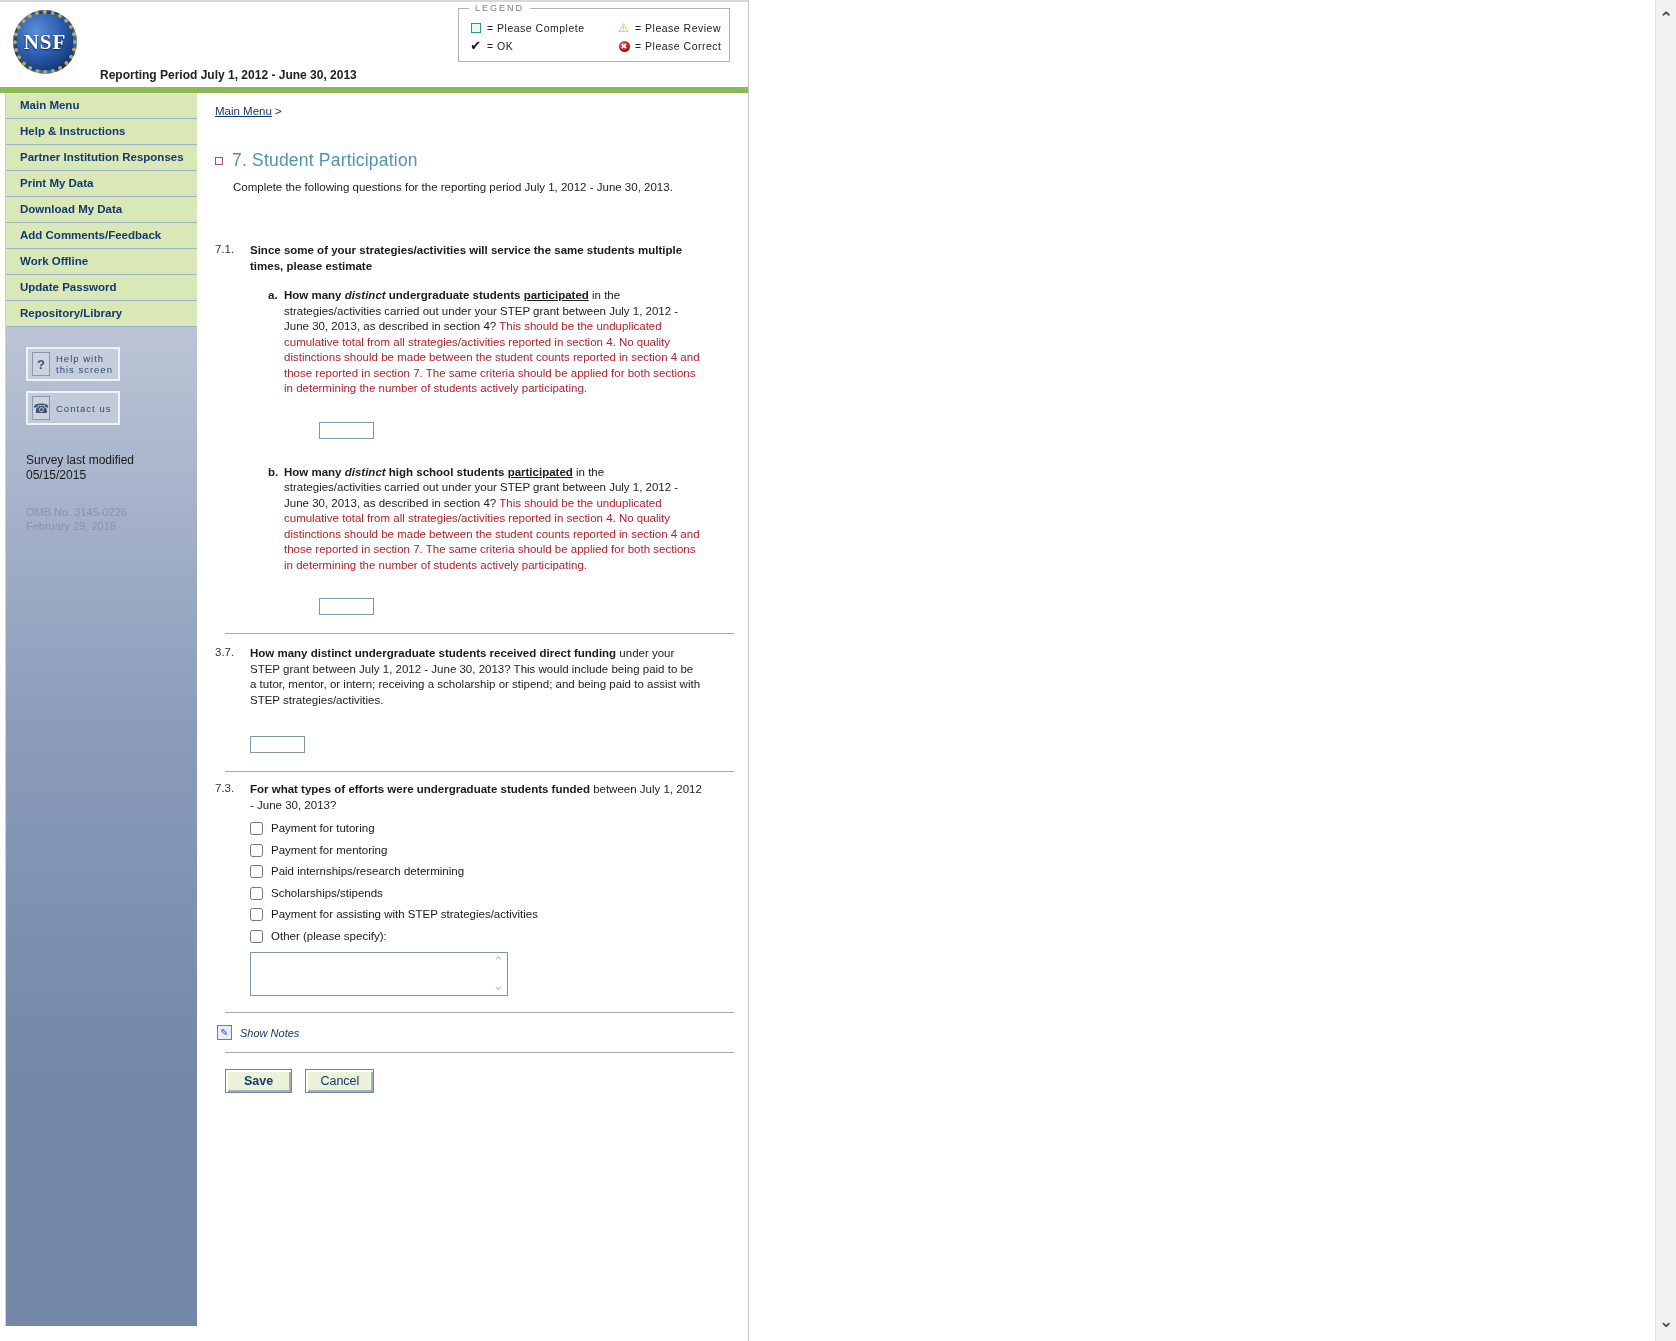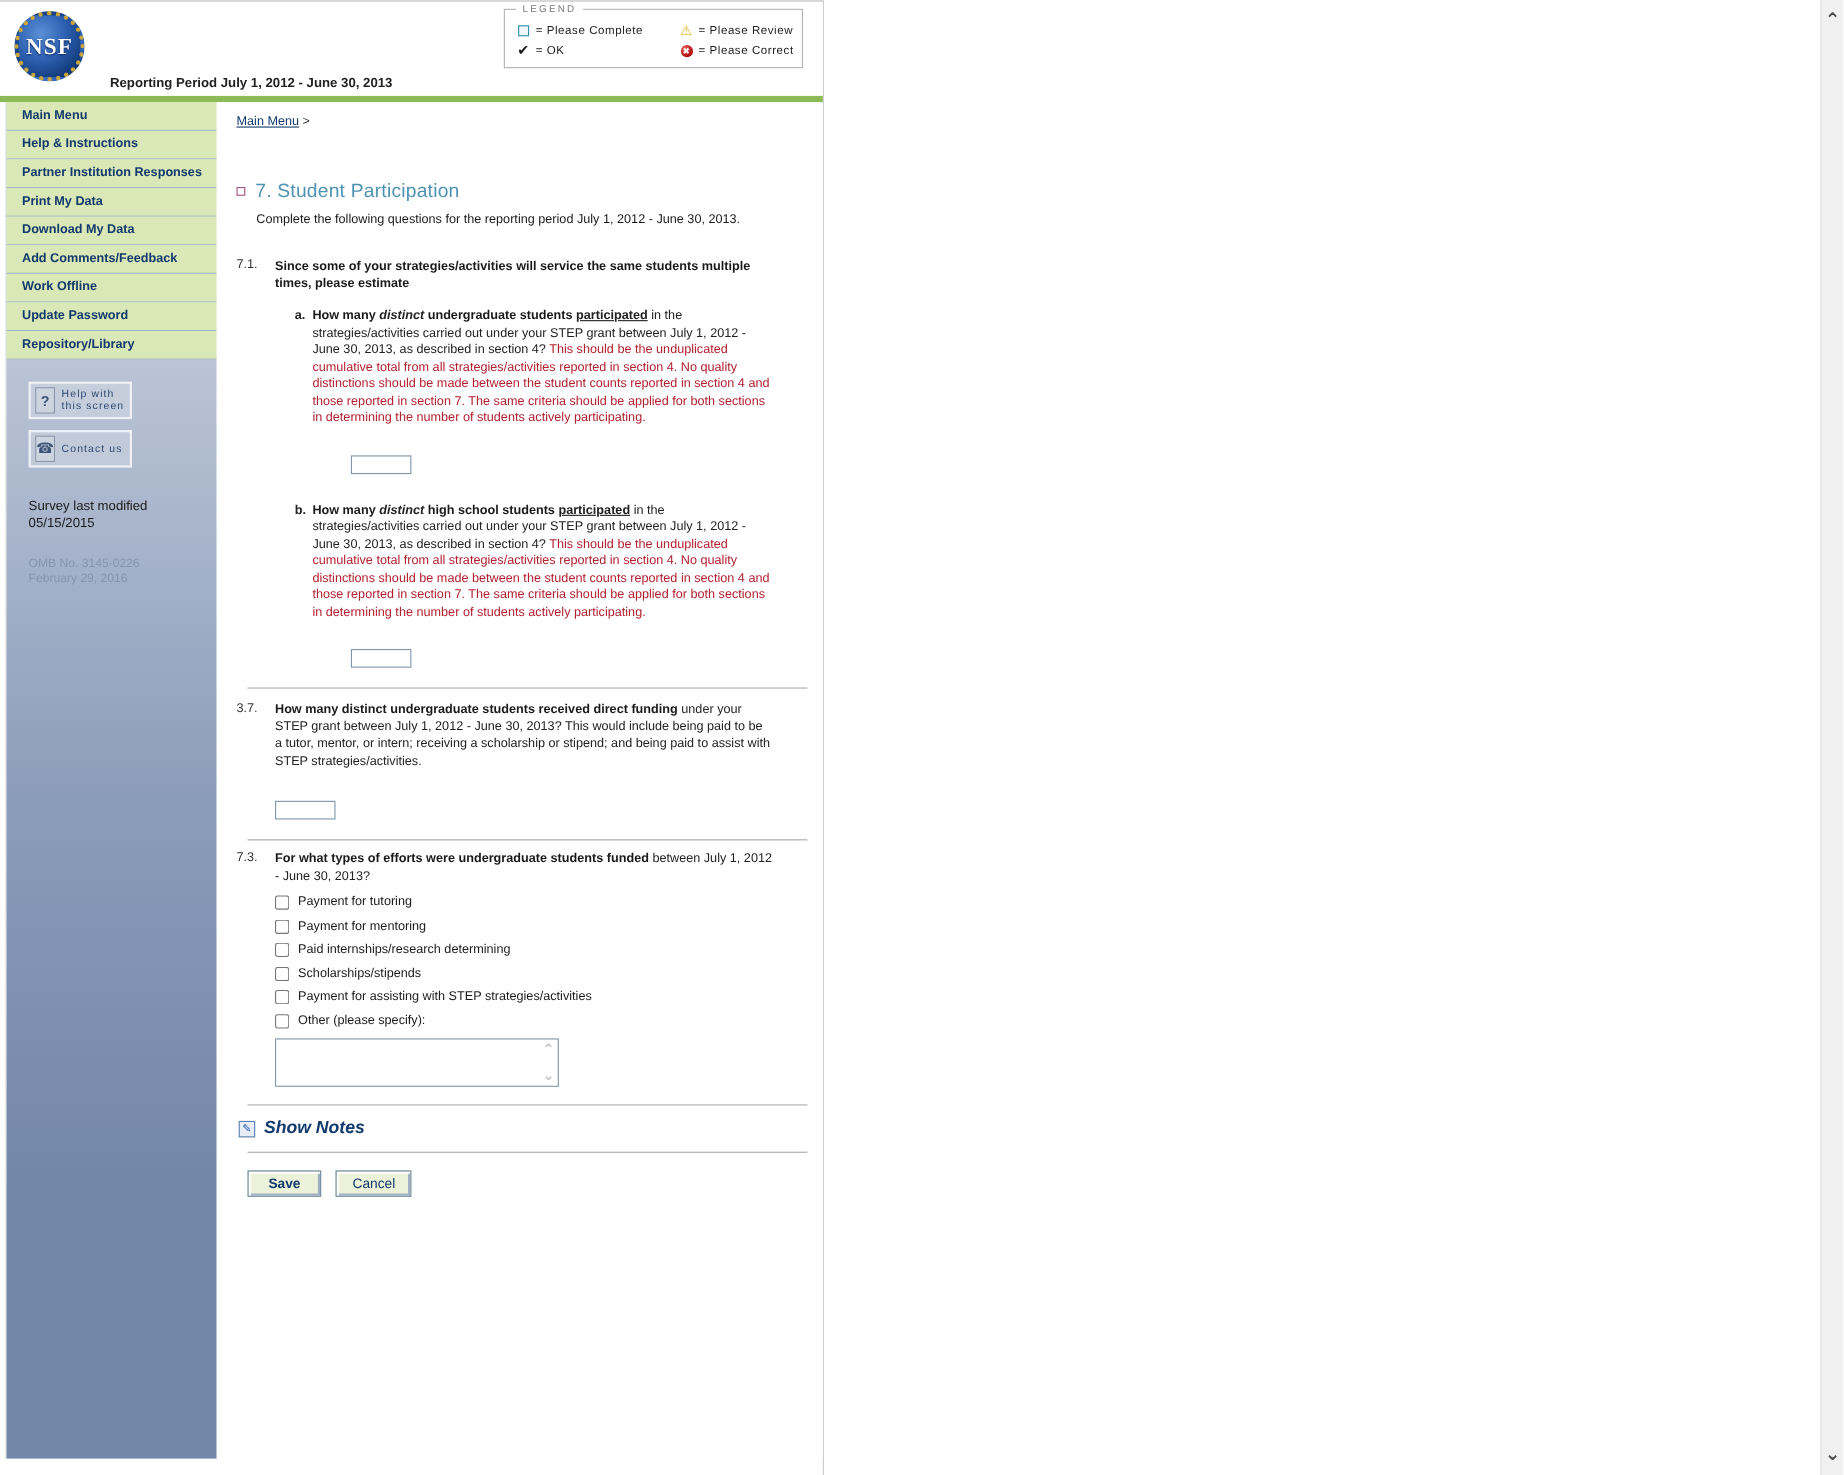--- a/index.html
+++ b/index.html
@@ -72,26 +72,26 @@
   .side-btn .sb-label { font-size:9.5px; letter-spacing:1px; color:#2f4a74; line-height:11px; }
   .survey-modified { margin:28px 0 0 20px; font-size:12px; color:#1a1a1a; line-height:15px; }
   .omb-note { margin:22px 1px 0 20px; font-size:11px; color:#8795ac; line-height:14px; }
 
   
   .main { flex:1; background:#fff; padding:10px 12px 0 18px; font-size:11.5px; }
   .breadcrumb { font-size:11.5px; margin-top:2px; }
   .breadcrumb a { color:#123a6d; text-decoration:underline; cursor:pointer; }
   .breadcrumb .sep { color:#333; }
 
-  .title-row { margin-top:46px; display:flex; align-items:center;text-align:center; }
+  .title-row { margin-top:33px; display:flex; align-items:center;text-align:center; }
   .section-marker { width:8px; height:8px; border:1px solid #a0527f; background:#fff; margin-right:9px; flex:none; }
   .page-title { font-size:17.5px; color:#4f93b2; letter-spacing:0.2px; }
   .intro { margin:10px 0 0 18px; font-size:11.5px; color:#1a1a1a; }
 
-  .qblock { display:flex; margin-top:29px; }
+  .qblock { display:flex; margin-top:50px; }
   .qnum { width:35px; flex:none; color:#333; }
   .qbody { width:452px; line-height:15.5px; }
   .qbody b { color:#1a1a1a; }
   .red { color:#b22130; }
   .sub-item { display:flex; margin:14px 0 0 18px; }
   .sub-label { width:16px; flex:none; font-weight:bold; }
   .sub-body { width:435px; line-height:15.5px; }
   .bi { font-weight:bold; font-style:italic; }
   .bu { font-weight:bold; text-decoration:underline; }
 
@@ -107,21 +107,21 @@
 
   .textarea-box { position:relative; width:258px; height:44px; border:1px solid #7f95a8;
     margin:8px 0 0 0; background:#fff; cursor:text; }
   .ta-chevron { position:absolute; right:3px; font-size:13px; color:#c0c4c8; line-height:10px; font-weight:bold; }
   .ta-chevron.up { top:4px; }
   .ta-chevron.down { bottom:4px; }
 
   .notes-row { display:flex; align-items:center; margin:12px 0 0 2px; cursor:pointer; }
   .notes-icon { width:15px; height:15px; border:1px solid #5b7fae; background:#e8eef8;
     font-size:10px; line-height:13px; text-align:center; color:#2c5fb0; margin-right:8px; }
-  .notes-label { font-size:16px; font-style:italic; color:#123a6d;font-weight:bold; }
+  .notes-label { font-size:11px; font-style:italic; color:#123a6d; }
 
   .btn-row { margin:16px 0 0 10px; }
   .form-btn { font-family:inherit; font-size:12.5px; color:#123a6d; background:#ecf2d9;
     border:1px solid #6f86a0; box-shadow:inset 1px 1px 0 1px #ffffff, inset -1px -1px 0 1px #9fb0c2;
     padding:4px 14px; margin-right:10px; cursor:pointer; }
   .form-btn.primary { font-weight:bold; padding:4px 18px; }
 </style>
 </head>
 <body>
 

